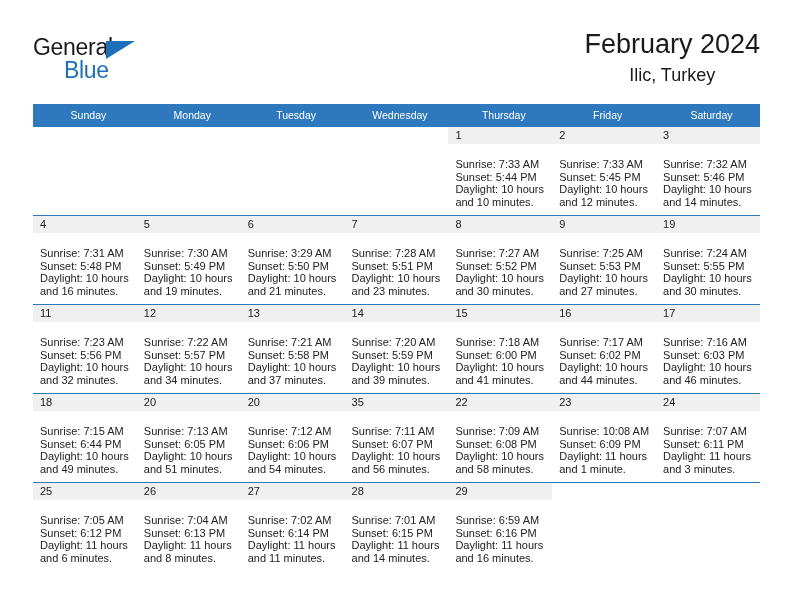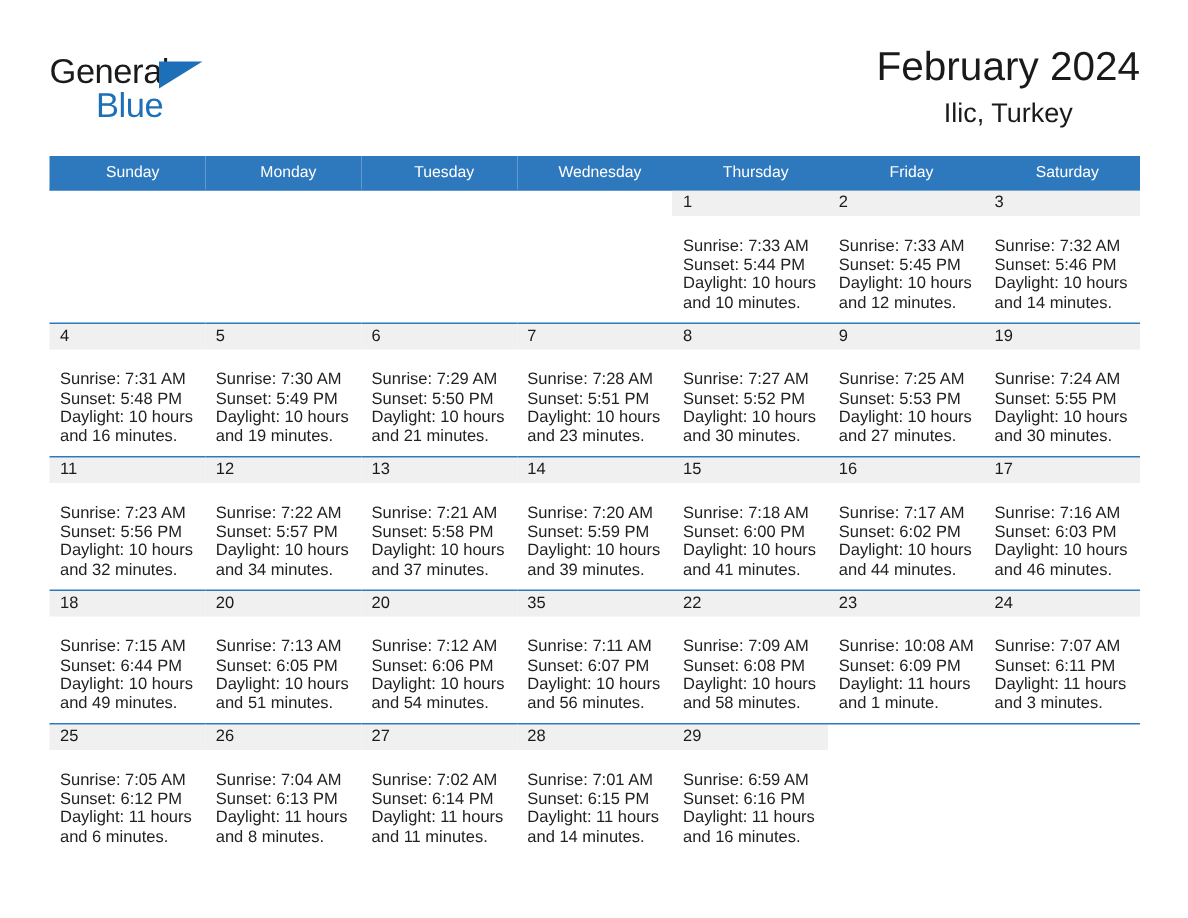--- a/index.html
+++ b/index.html
@@ -231,21 +231,21 @@
             <div class="daynum-band">5</div>
             <div class="cell-body">
               <div class="line">Sunrise: 7:30 AM</div>
               <div class="line">Sunset: 5:49 PM</div>
               <div class="daylight">Daylight: 10 hours and 19 minutes.</div>
             </div>
           </td>
           <td class="day-cell">
             <div class="daynum-band">6</div>
             <div class="cell-body">
-              <div class="line">Sunrise: 7:29 AM</div>
+              <div class="line">Sunrise: 3:29 AM</div>
               <div class="line">Sunset: 5:50 PM</div>
               <div class="daylight">Daylight: 10 hours and 21 minutes.</div>
             </div>
           </td>
           <td class="day-cell">
             <div class="daynum-band">7</div>
             <div class="cell-body">
               <div class="line">Sunrise: 7:28 AM</div>
               <div class="line">Sunset: 5:51 PM</div>
               <div class="daylight">Daylight: 10 hours and 23 minutes.</div>

